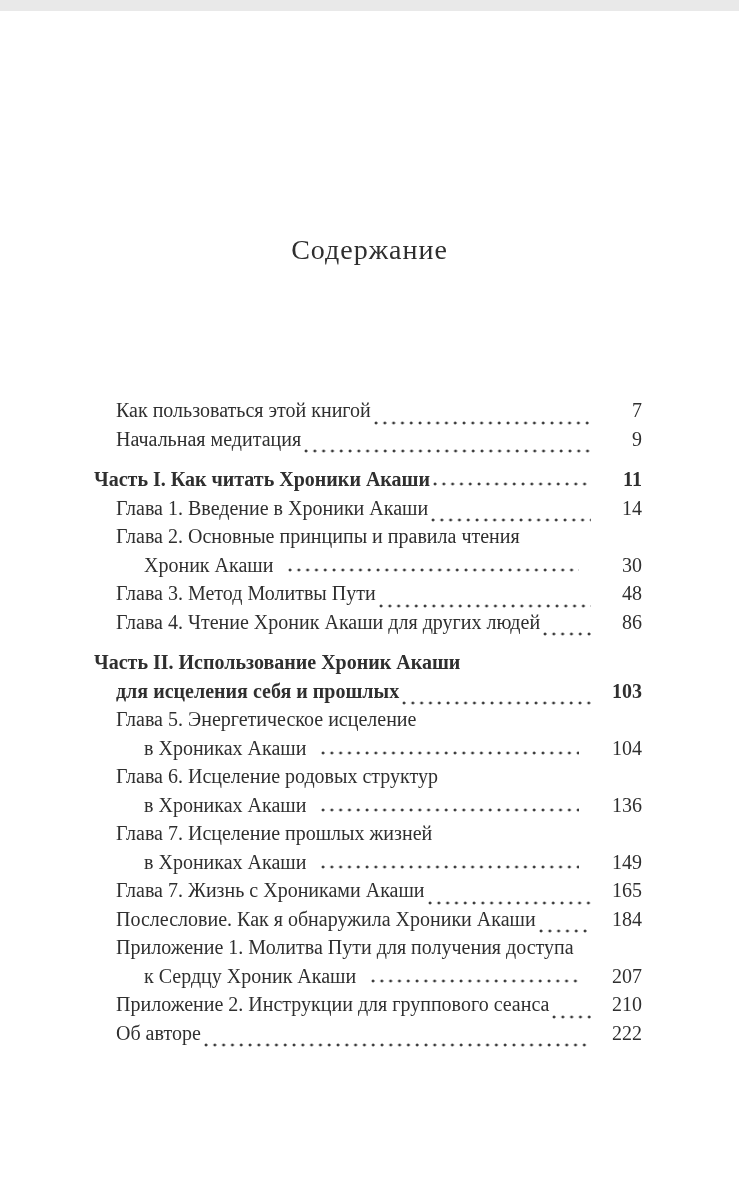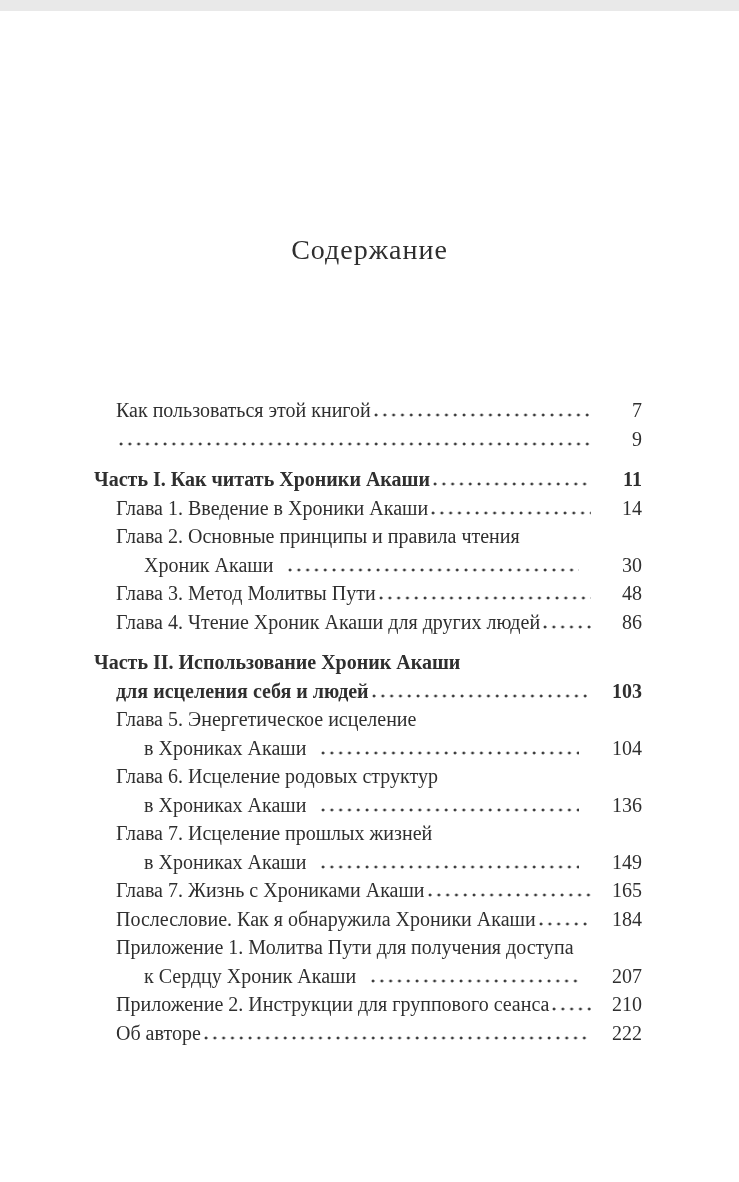--- a/index.html
+++ b/index.html
@@ -34,21 +34,21 @@
   .row {
     display: flex;
     align-items: baseline;
     font-size: 20px;
     line-height: 28.5px;
     white-space: nowrap;
   }
   .row.gap  { margin-top: 12px; }
   .row.part { font-weight: bold; }
 
-  .ind1 { padding-left: 22px; }
+  .ind1 { padding-left: 22px; align-items: flex-end; }
   .ind2 { padding-left: 50px; gap: 12px; }
 
   .txt { flex: 0 0 auto; }
 
   .leader {
     flex: 1 1 auto;
     min-width: 14px;
     height: 4px;
     margin: 0 11px 0 3px;
     background-image: radial-gradient(circle at 2px 2px, #3a3a3a 1.3px, rgba(0,0,0,0) 1.7px);
@@ -69,20 +69,21 @@
 <div class="page" style="background: rgb(255, 255, 255); color: rgb(47, 47, 47);">
   <h1 class="title">Содержание</h1>
 
   <div class="toc">
       <div class="row ind1">
         <span class="txt">Как пользоваться этой книгой</span>
         <span class="leader"></span>
         <span class="pg">7</span>
       </div>
       <div class="row ind1">
+        <span class="txt">Начальная медитация</span>
         <span class="leader"></span>
         <span class="pg">9</span>
       </div>
       <div class="row ind0 part gap">
         <span class="txt">Часть I. Как читать Хроники Акаши</span>
         <span class="leader"></span>
         <span class="pg">11</span>
       </div>
       <div class="row ind1">
         <span class="txt">Глава 1. Введение в Хроники Акаши</span>
@@ -104,21 +105,21 @@
       </div>
       <div class="row ind1">
         <span class="txt">Глава 4. Чтение Хроник Акаши для других людей</span>
         <span class="leader"></span>
         <span class="pg">86</span>
       </div>
       <div class="row ind0 part gap">
         <span class="txt">Часть II. Использование Хроник Акаши</span>
       </div>
       <div class="row ind1 part">
-        <span class="txt">для исцеления себя и людей</span>
+        <span class="txt">для исцеления себя и прошлых</span>
         <span class="leader"></span>
         <span class="pg">103</span>
       </div>
       <div class="row ind1">
         <span class="txt">Глава 5. Энергетическое исцеление</span>
       </div>
       <div class="row ind2">
         <span class="txt">в Хрониках Акаши</span>
         <span class="leader"></span>
         <span class="pg">104</span>

